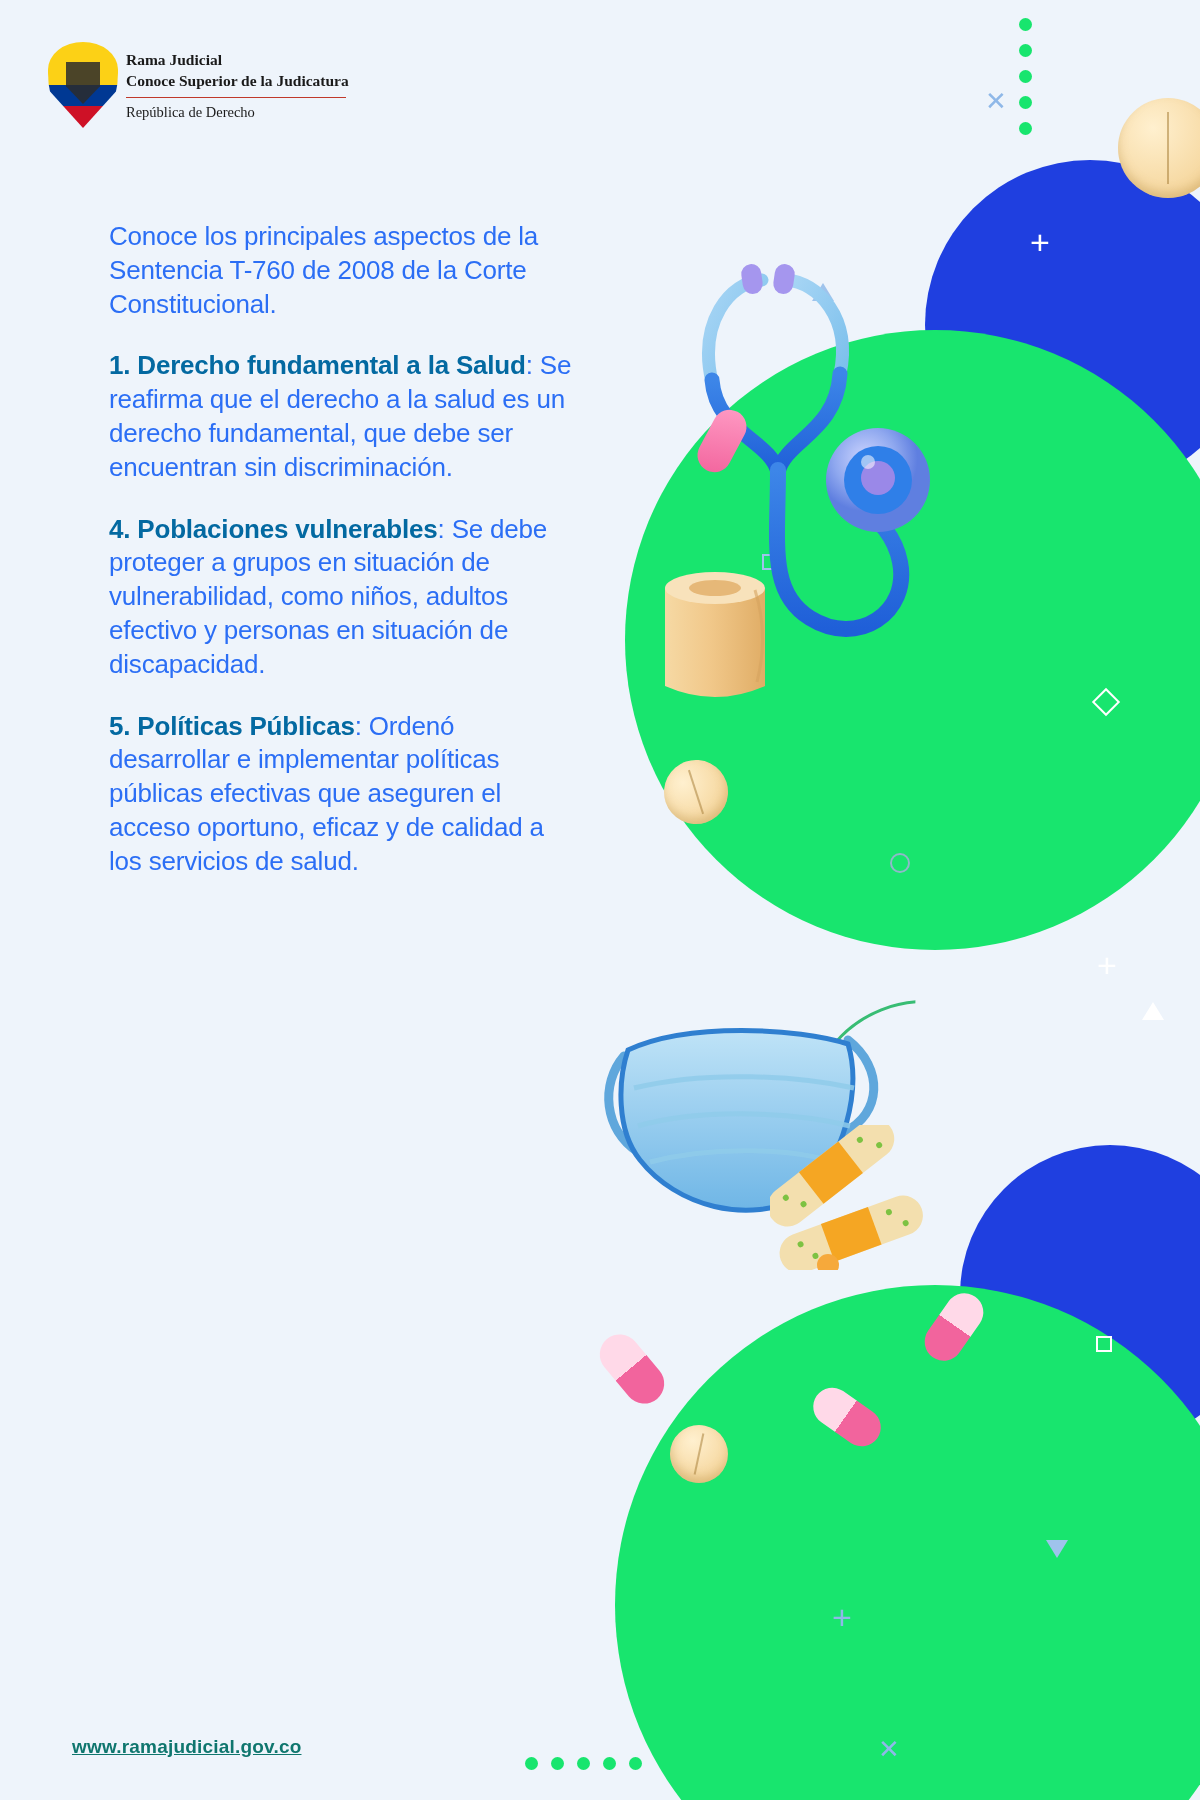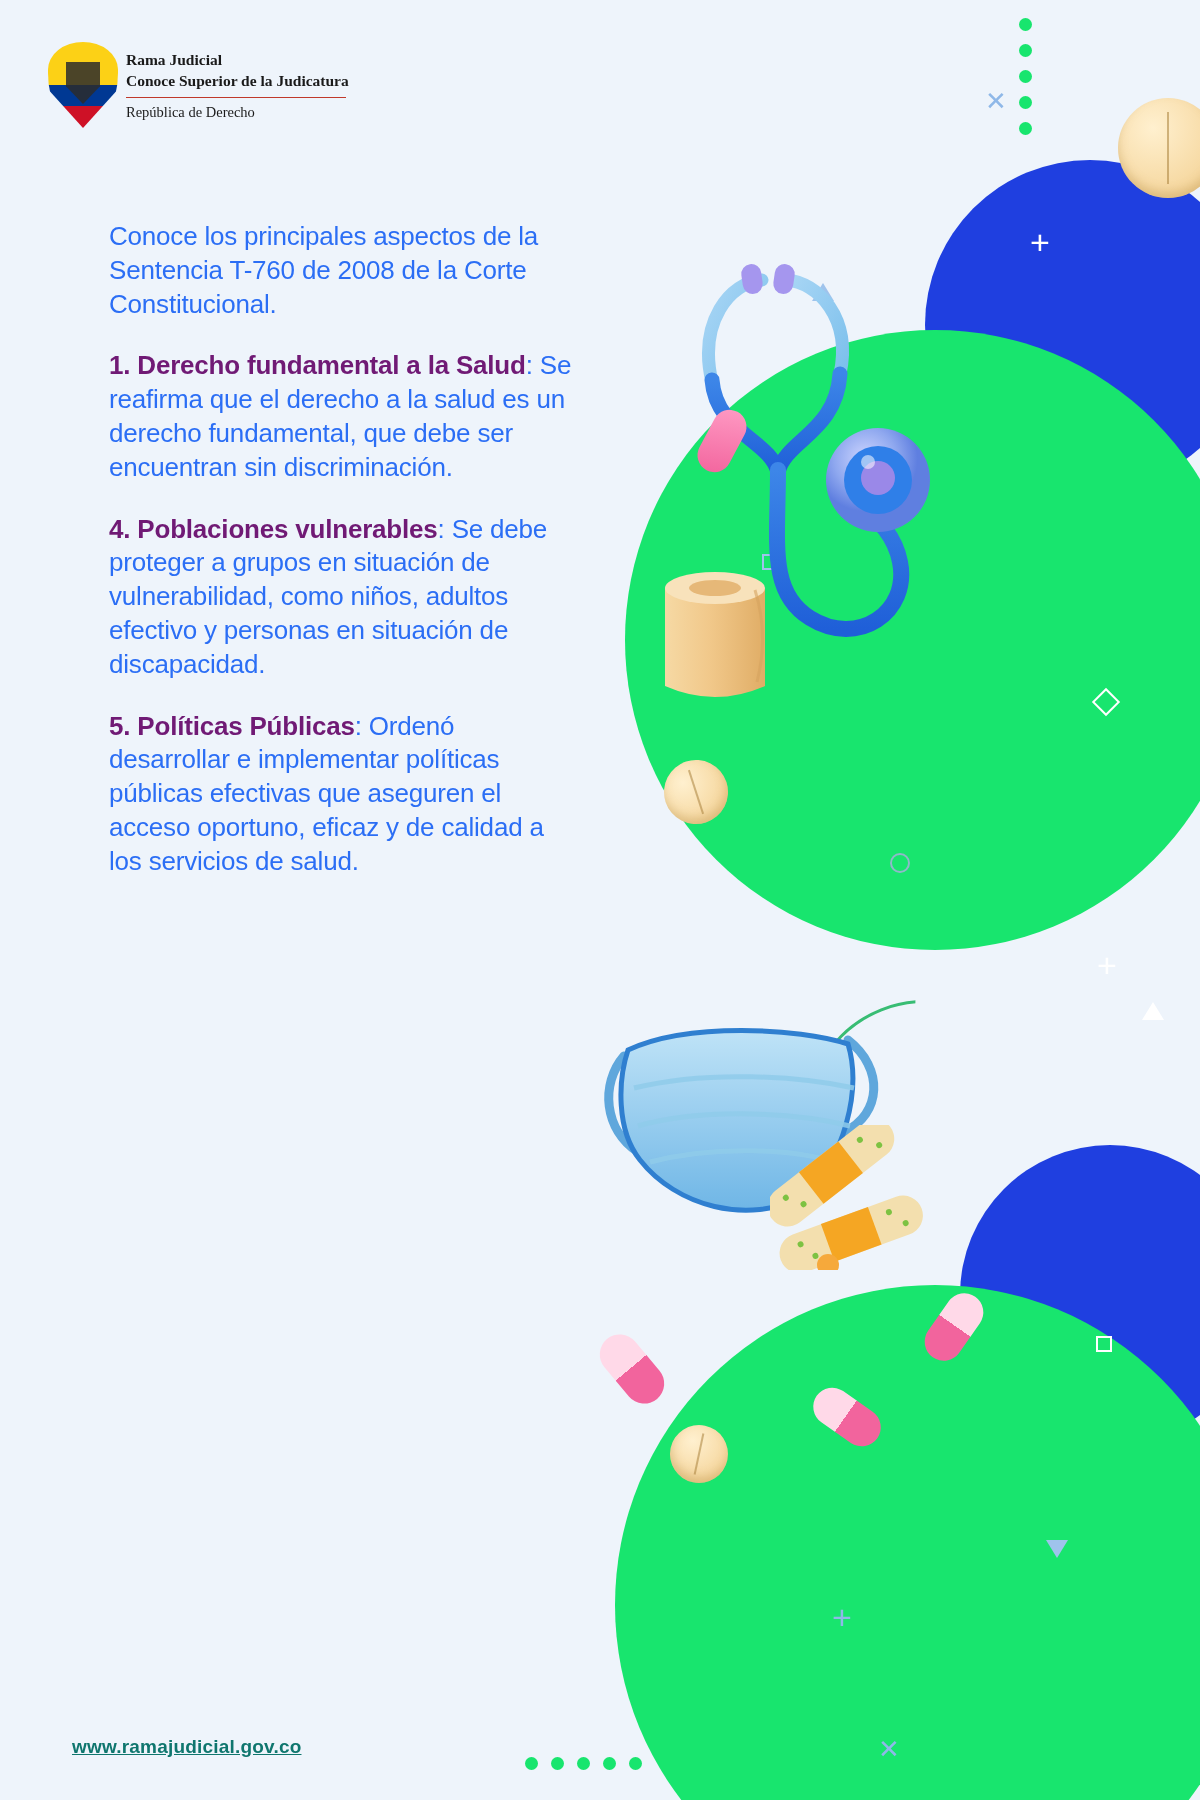--- a/index.html
+++ b/index.html
@@ -133,21 +133,21 @@
   }
   .lead {
     font-size: 26px; line-height: 1.3; color: #2b6ef5;
     letter-spacing: -.2px; font-weight: 400;
   }
   .item {
     margin-top: 28px;
     font-size: 26px; line-height: 1.3; color: #2b6ef5;
     letter-spacing: -.2px;
   }
-  .item b { font-weight: 700; color: #701a75; }
+  .item b { font-weight: 700; color: #0369a1; }
 
   .url {
     position: absolute; left: 72px; bottom: 42px;
     font-size: 19px; font-weight: bold; color: #0f766e; letter-spacing: .2px;
     z-index: 6;
   }
 
   
   .stetho { position: absolute; left: 690px; top: 262px; width: 310px; height: 420px; }
   .stetho svg { width: 100%; height: 100%; overflow: visible; }

